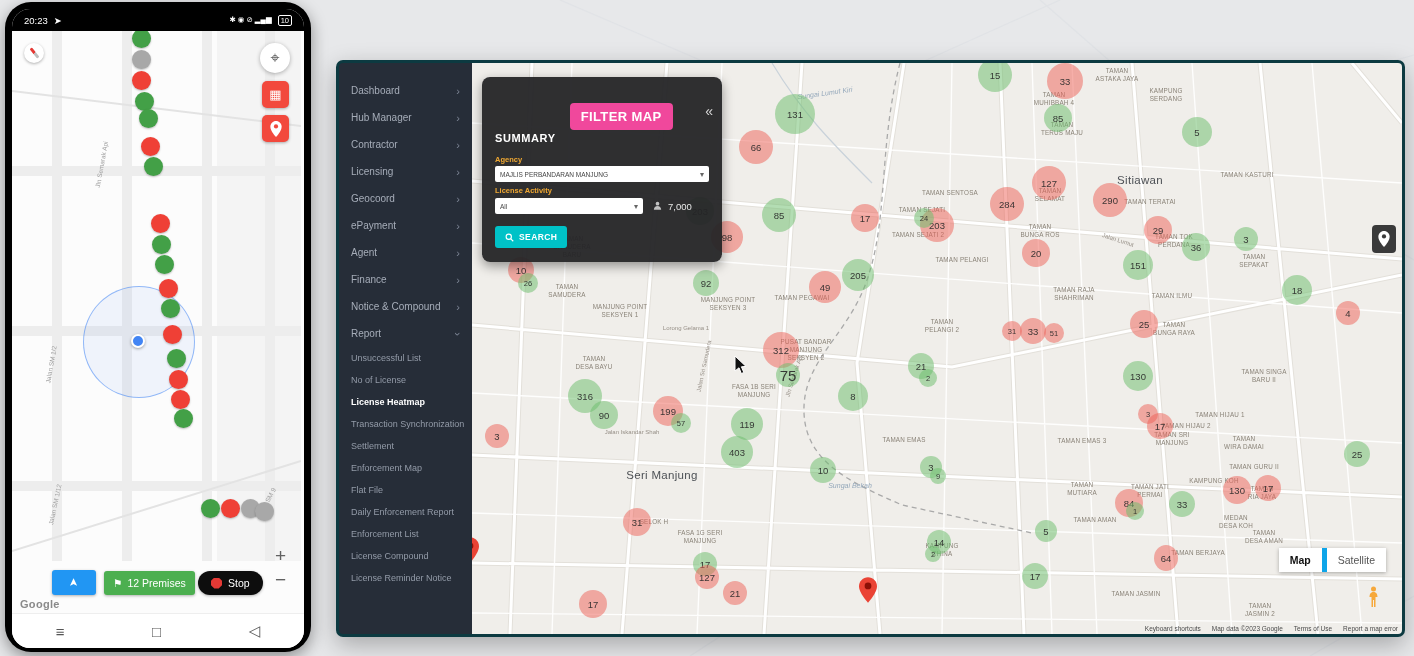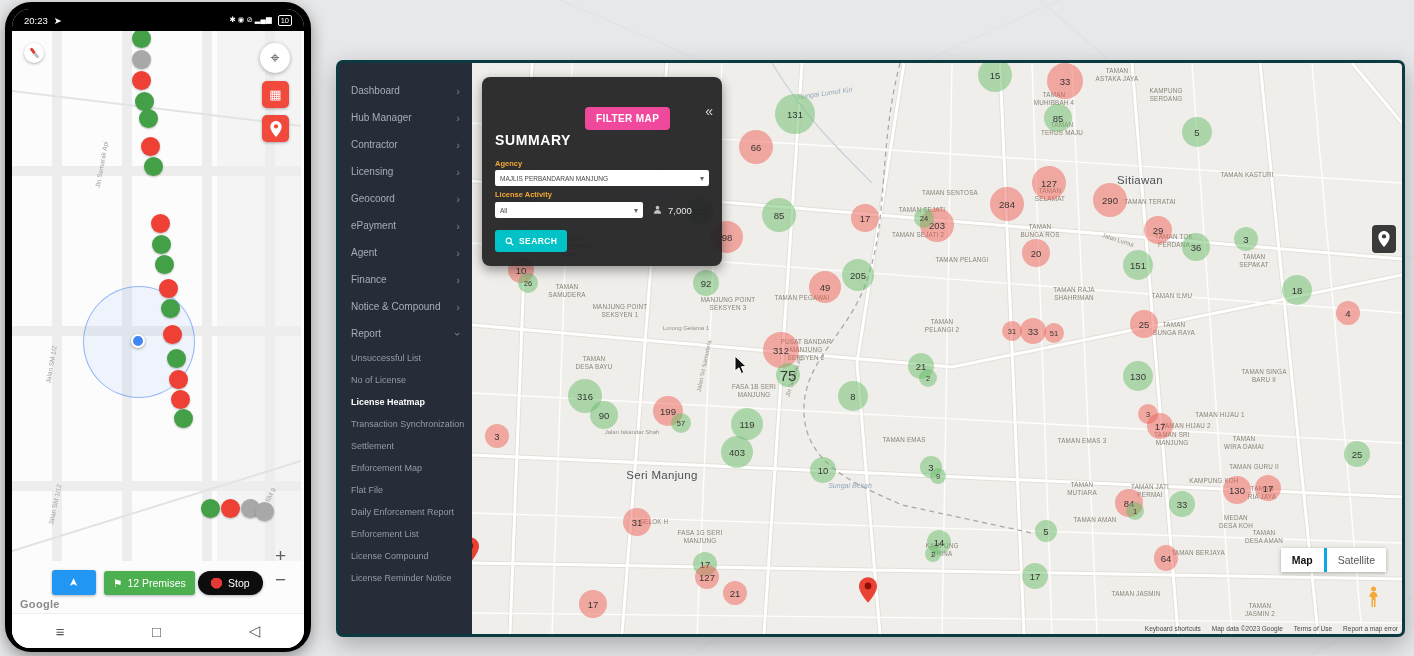--- a/index.html
+++ b/index.html
@@ -57,34 +57,34 @@
   .mlab.town{font-size:11.5px;color:#4d5156;letter-spacing:.3px;}
   .mlab.water{font-size:7px;color:#94a8bb;font-style:italic;}
   .mlab.street{font-size:6px;color:#979088;}
   .hm{position:absolute;border-radius:50%;display:flex;align-items:center;justify-content:center;color:rgba(40,40,40,.9);}
   .hm-g{background:rgba(110,190,110,.52);}
   .hm-r{background:rgba(238,95,85,.5);}
   .gpin{position:absolute;}
 
   .panel{position:absolute;left:10px;top:14px;width:240px;background:rgba(36,36,38,.95);border-radius:8px;box-shadow:0 4px 12px rgba(0,0,0,.4);padding-bottom:2px;z-index:30;}
   .panel-head{display:flex;align-items:center;gap:14px;padding:11px 13px 7px;}
-  .p-sum{color:#fff;font-size:14px;font-weight:bold;letter-spacing:.6px;cursor:pointer;margin-top:44px;}
-  .p-filter{background:#f0489c;color:#fff;font-size:10px;font-weight:bold;padding:6px 11px;border-radius:4px;letter-spacing:.4px;cursor:pointer;}
+  .p-sum{color:#fff;font-size:11px;font-weight:bold;letter-spacing:.6px;cursor:pointer;margin-top:44px;}
+  .p-filter{background:#f0489c;color:#fff;font-size:13px;font-weight:bold;padding:6px 11px;border-radius:4px;letter-spacing:.4px;cursor:pointer;}
   .p-collapse{position:absolute;right:9px;top:26px;color:#d8d8d8;font-size:14px;cursor:pointer;}
   .f-label{color:#f0a832;font-size:7.5px;font-weight:bold;margin:4px 13px 2px;}
   .f-select{background:#fff;border-radius:2px;margin:0 13px;height:16px;display:flex;align-items:center;justify-content:space-between;padding:0 5px;font-size:6.5px;color:#454545;cursor:pointer;}
   .f-row{display:flex;align-items:center;}
   .f-row .f-select{flex:0 0 148px;margin-right:9px;box-sizing:border-box;}
   .dd{color:#666;font-size:8px;}
   .count{color:#e8e8e8;font-size:9.5px;margin-left:5px;}
   .search-btn{margin:11px 13px 12px;background:#00c2c7;border:none;color:#fff;font-size:8.5px;font-weight:bold;padding:6px 10px;border-radius:3px;display:flex;align-items:center;gap:5px;cursor:pointer;letter-spacing:.4px;}
 
   .maptype{position:absolute;right:16px;bottom:62px;display:flex;box-shadow:0 1px 4px rgba(0,0,0,.3);border-radius:0;overflow:hidden;z-index:20;}
   .mt-map{background:#fff;font-weight:bold;font-size:10.5px;padding:6px 11px;color:#111;cursor:pointer;}
-  .mt-sat{background:#fff;font-size:10.5px;padding:6px 11px;color:#565656;border-left:3px solid #0ea5e9;cursor:pointer;}
+  .mt-sat{background:#fff;font-size:10.5px;padding:6px 11px;color:#565656;border-left:5px solid #0ea5e9;cursor:pointer;}
   .attrib{position:absolute;right:4px;bottom:2px;font-size:6.5px;color:#4a4a4a;display:flex;gap:11px;z-index:20;}
   .attrib span{cursor:pointer;}
   .side-pin-ctl{position:absolute;right:6px;top:162px;width:24px;height:28px;background:#3a3a3a;border-radius:4px;display:flex;align-items:center;justify-content:center;z-index:20;cursor:pointer;}
   .pegman{position:absolute;right:22px;bottom:22px;z-index:20;cursor:pointer;}
   .cursor{position:absolute;z-index:40;left:262px;top:292px;}
 </style>
 </head>
 <body>
 
 <div class="stage">

